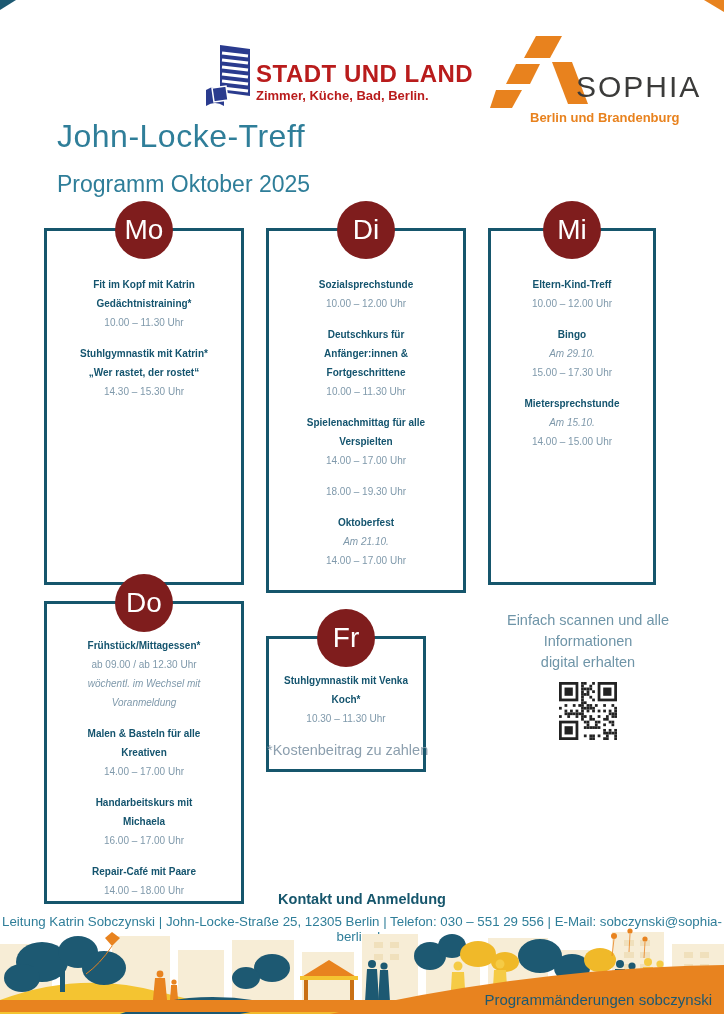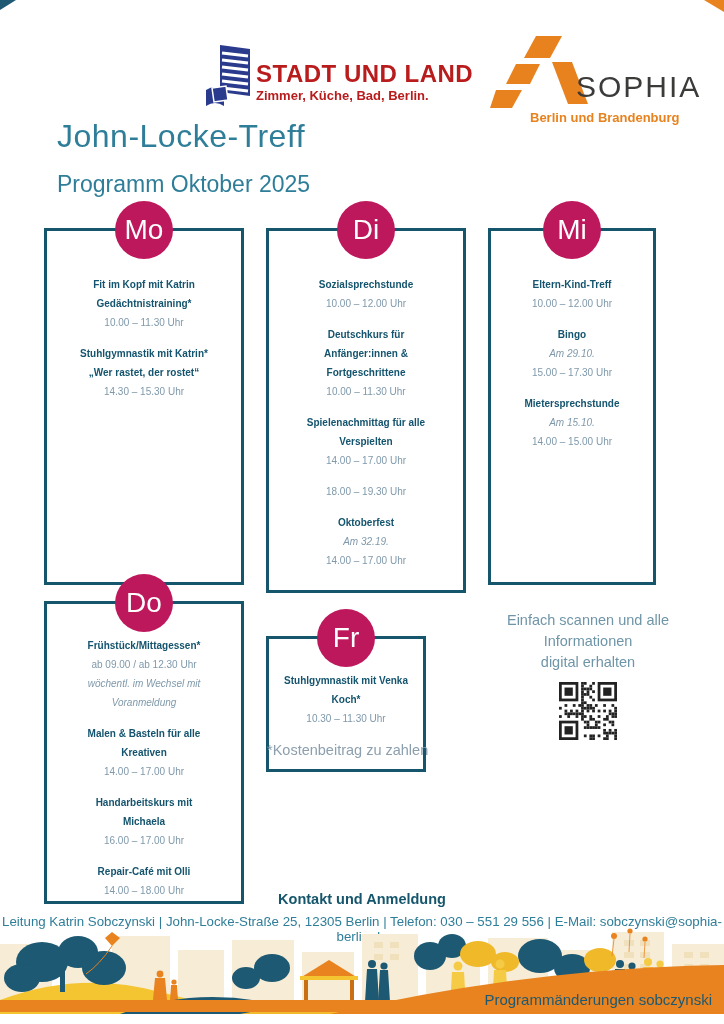--- a/index.html
+++ b/index.html
@@ -17,21 +17,21 @@
   .sul-tagline{font-size:13px;font-weight:700;}
   .sophia-name{left:576px;top:70px;font-size:30px;color:#3B3B3A;letter-spacing:2px;}
   .sophia-region{left:530px;top:110px;font-size:13px;font-weight:700;color:#E8821E;}
 
   .page-title{left:57px;top:118px;font-size:32px;color:#2F7E99;letter-spacing:.5px;}
   .page-subtitle{left:57px;top:171px;font-size:23px;color:#2F7E99;}
 
   
   .daybox{position:absolute;box-sizing:border-box;border:3px solid #16566C;background:#fff;}
   .circle{position:absolute;left:50%;top:-30px;transform:translateX(-50%);
-          width:58px;height:58px;border-radius:50%;background:#be185d;color:#fff;
+          width:58px;height:58px;border-radius:50%;background:#7f1d1d;color:#fff;
           display:flex;align-items:center;justify-content:center;font-size:28px;}
   .events{padding-top:44px;text-align:center;}
   .row2 .events{padding-top:32px;}
   .event{margin-bottom:12px;}
   .ln{font-size:10px;line-height:19px;white-space:pre-line;padding:0 4px;}
   .ln.title{color:#14546E;font-weight:700;}
   .ln.time{color:#7F99AB;}
   .ln.note{color:#7F99AB;font-style:italic;}
 
   #box-mo{left:44px;top:228px;width:200px;height:357px;}
@@ -129,21 +129,21 @@
         <div class="event">
           <div class="ln title">Spielenachmittag für alle
 Verspielten</div>
           <div class="ln time">14.00 – 17.00 Uhr</div>
         </div>
         <div class="event">
           <div class="ln time">18.00 – 19.30 Uhr</div>
         </div>
         <div class="event">
           <div class="ln title">Oktoberfest</div>
-          <div class="ln note">Am 32.19.</div>
+          <div class="ln note">Am 21.10.</div>
           <div class="ln time">14.00 – 17.00 Uhr</div>
         </div>
       </div>
   </div>
   <div class="daybox" id="box-mi">
     <div class="circle">
         <span>Mi</span>
       </div>
     <div class="events">
         <div class="event">
@@ -177,21 +177,21 @@
           <div class="ln title">Malen &amp; Basteln für alle
 Kreativen</div>
           <div class="ln time">14.00 – 17.00 Uhr</div>
         </div>
         <div class="event">
           <div class="ln title">Handarbeitskurs mit
 Michaela</div>
           <div class="ln time">16.00 – 17.00 Uhr</div>
         </div>
         <div class="event">
-          <div class="ln title">Repair-Café mit Olli</div>
+          <div class="ln title">Repair-Café mit Paare</div>
           <div class="ln time">14.00 – 18.00 Uhr</div>
         </div>
       </div>
   </div>
   <div class="daybox row2" id="box-fr">
     <div class="circle">
         <span>Fr</span>
       </div>
     <div class="events">
         <div class="event">

